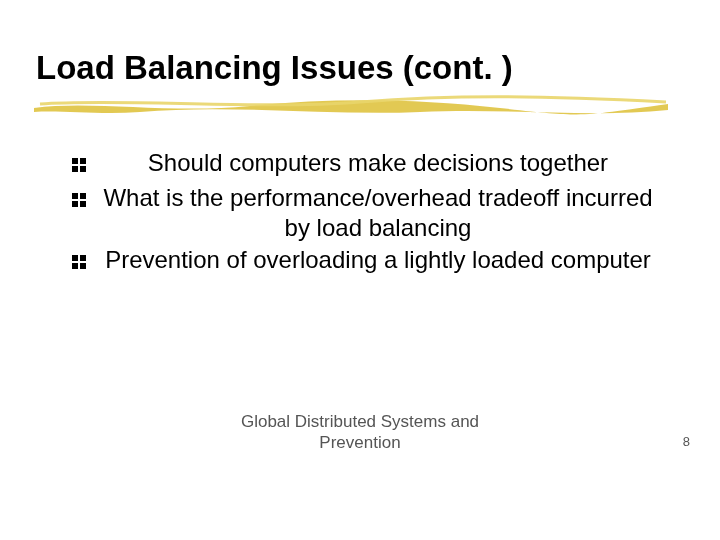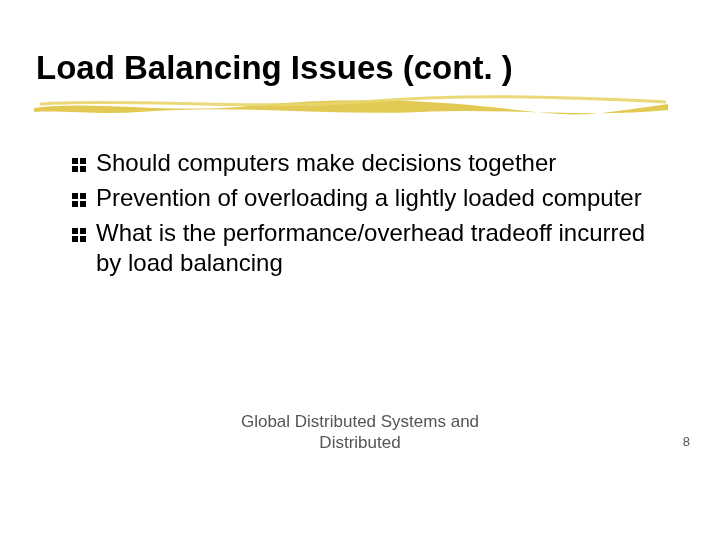--- a/index.html
+++ b/index.html
@@ -41,20 +41,21 @@
     line-height: 1.25;
     margin-bottom: 2px;
   }
   .bullet .icon {
     flex: 0 0 auto;
     margin-right: 8px;
     margin-top: 3px;
   }
   .bullet .text {
     flex: 1 1 auto;
+    text-align: center;
   }
   .footer-center {
     position: absolute;
     left: 0;
     right: 0;
     bottom: 22px;
     text-align: center;
     font-size: 17px;
     color: #555;
     line-height: 1.25;
@@ -97,37 +98,37 @@
 
     <div class="bullet">
       <span class="icon">
         <svg width="18" height="18" viewBox="0 0 18 18">
           <rect x="2" y="2" width="6" height="6" fill="#000"></rect>
           <rect x="10" y="2" width="6" height="6" fill="#000"></rect>
           <rect x="2" y="10" width="6" height="6" fill="#000"></rect>
           <rect x="10" y="10" width="6" height="6" fill="#000"></rect>
         </svg>
       </span>
-      <span class="text">Prevention of overloading a lightly loaded computer</span>
+      <span class="text">What is the performance/overhead tradeoff incurred by load balancing</span>
     </div>
 
     <div class="bullet">
       <span class="icon">
         <svg width="18" height="18" viewBox="0 0 18 18">
           <rect x="2" y="2" width="6" height="6" fill="#000"></rect>
           <rect x="10" y="2" width="6" height="6" fill="#000"></rect>
           <rect x="2" y="10" width="6" height="6" fill="#000"></rect>
           <rect x="10" y="10" width="6" height="6" fill="#000"></rect>
         </svg>
       </span>
-      <span class="text">What is the performance/overhead tradeoff incurred by load balancing</span>
+      <span class="text">Prevention of overloading a lightly loaded computer</span>
     </div>
 
   </div>
 
   <div class="footer-center">
     <div>Global Distributed Systems and</div>
-    <div>Distributed</div>
+    <div>Prevention</div>
   </div>
 
   <div class="page-num">8</div>
 
 </div>
 
 </body></html>

